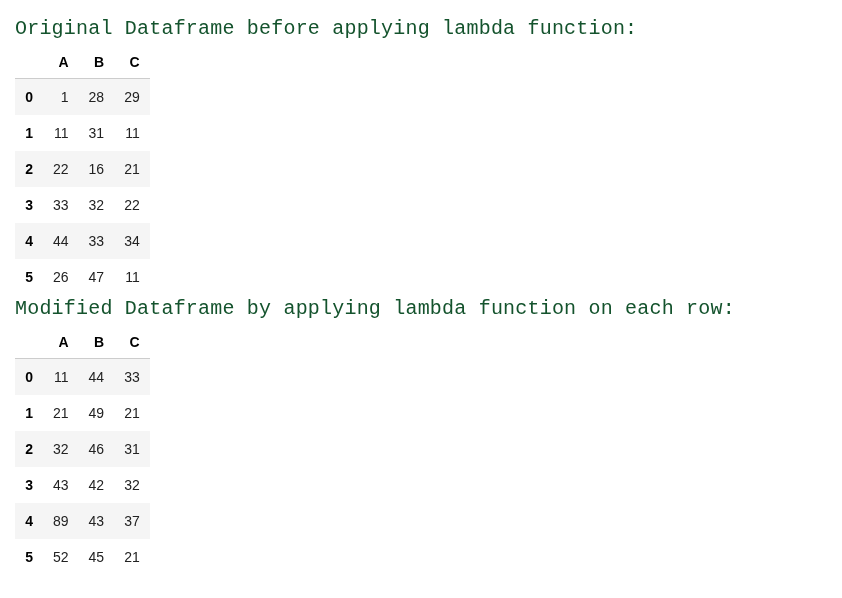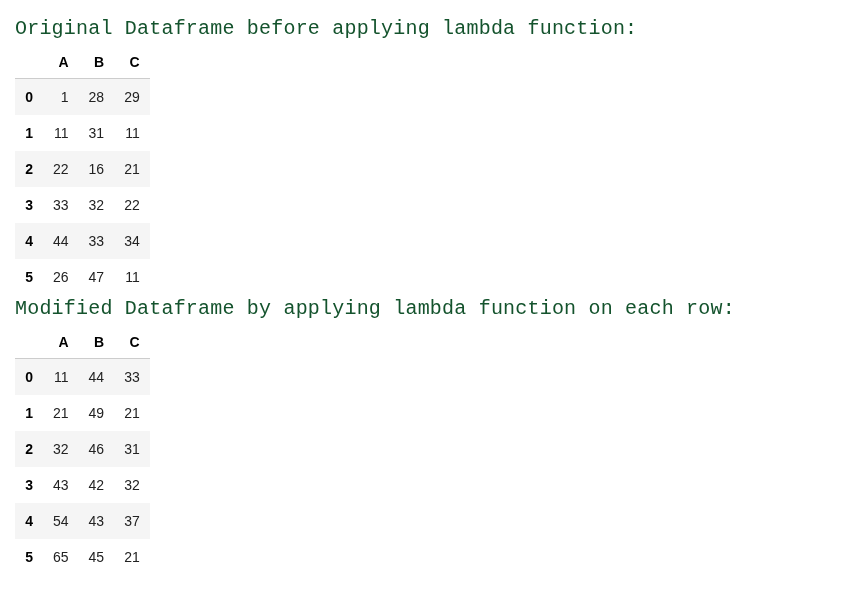--- a/index.html
+++ b/index.html
@@ -145,24 +145,24 @@
       <td>31</td>
     </tr>
     <tr>
       <th>3</th>
       <td>43</td>
       <td>42</td>
       <td>32</td>
     </tr>
     <tr>
       <th>4</th>
-      <td>54</td>
+      <td>89</td>
       <td>43</td>
       <td>37</td>
     </tr>
     <tr>
       <th>5</th>
-      <td>65</td>
+      <td>52</td>
       <td>45</td>
       <td>21</td>
     </tr>
   </tbody>
 </table>
 
 </body></html>

